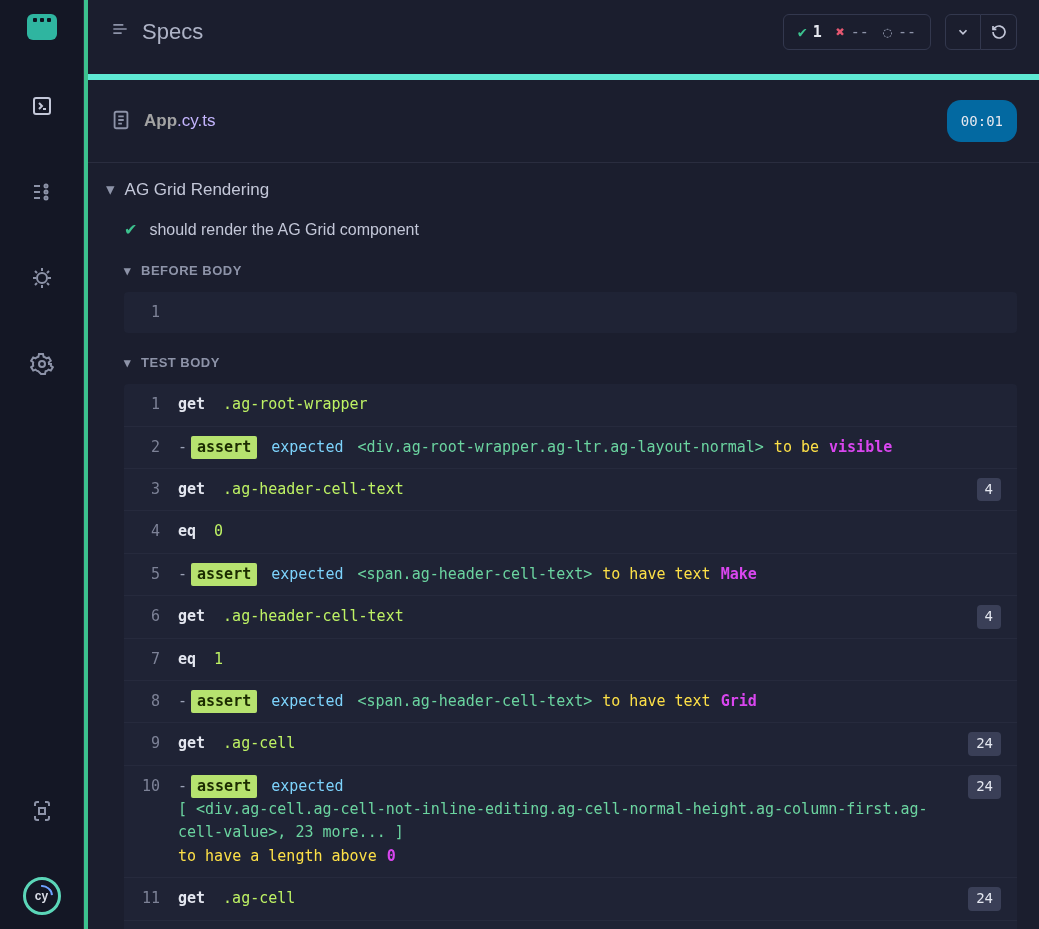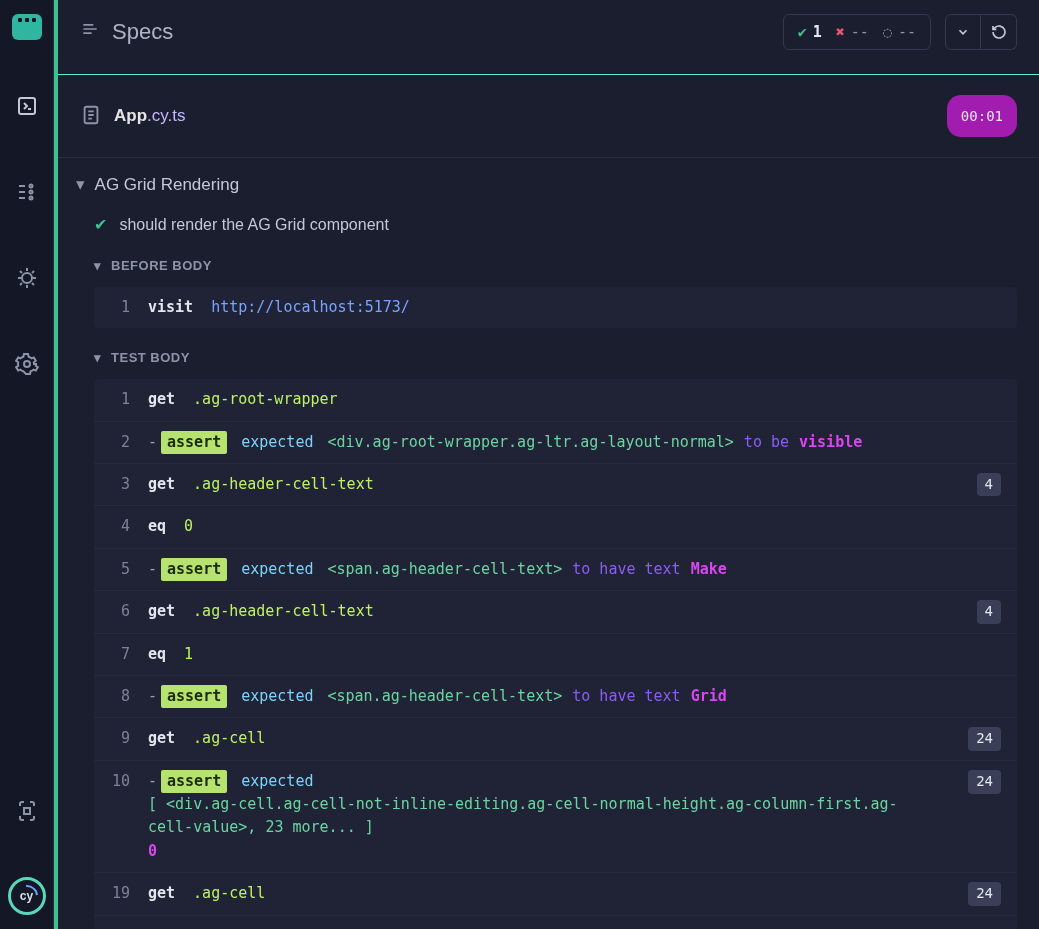--- a/index.html
+++ b/index.html
@@ -1,49 +1,49 @@
 <!DOCTYPE html>
 <html><head>
 <meta charset="utf-8">
 <style>
   * { box-sizing: border-box; margin: 0; padding: 0; }
   html, body { width: 1039px; height: 929px; background: #1b1e2e; color: #c3c7d8; font-family: "Segoe UI", Arial, sans-serif; font-size: 15px; overflow: hidden; }
 
   .app { display: flex; height: 100%; }
 
   
-  .sidebar { width: 54px; background: #141725; display: flex; flex-direction: column; align-items: center; padding: 14px 0; gap: 46px; border-right: 1px solid #2a2d3f; }
+  .sidebar { width: 84px; background: #141725; display: flex; flex-direction: column; align-items: center; padding: 14px 0; gap: 46px; border-right: 1px solid #2a2d3f; }
   .sidebar .spacer { flex: 1; }
   .sb-btn { width: 40px; height: 40px; border-radius: 8px; display: flex; align-items: center; justify-content: center; color: #8d93a8; }
   .sb-btn.active { color: #c3c7d8; }
   .sb-btn svg { width: 24px; height: 24px; }
   .logo-top { width: 30px; height: 26px; border-radius: 6px; background: #2fb5a0; position: relative; display:flex; align-items:flex-start; justify-content:center; padding-top:4px; gap:3px;}
   .logo-top span{width:4px;height:4px;background:#0e131f;border-radius:1px;display:block;}
   .cy-logo { width: 38px; height: 38px; border-radius: 50%; border: 3px solid #5bd6b8; position: relative; }
   .cy-logo::before { content:""; position:absolute; inset:5px; border-radius:50%; border:2px solid transparent; border-top-color:#6fa1ff; transform:rotate(40deg);}
   .cy-text{position:absolute;inset:0;display:flex;align-items:center;justify-content:center;font-size:12px;font-weight:600;color:#d9dce6;}
 
   
   .main { flex: 1; display: flex; flex-direction: column; border-left: 4px solid #3cc28e; }
 
-  .topbar { display:flex; align-items:center; padding: 14px 22px 24px 22px; border-bottom: 1px solid #5eead4; gap:14px;}
+  .topbar { display:flex; align-items:center; padding: 14px 22px 24px 22px; border-bottom: 6px solid #5eead4; gap:14px;}
   .specs-title{ font-size: 22px; color:#aeb3c6; font-weight:500; display:flex; align-items:center; gap:12px;}
   .specs-icon svg{width:20px;height:20px;}
   .top-spacer{flex:1;}
   .pill { border:1px solid #33384e; border-radius:6px; height:36px; display:flex; align-items:center; padding:0 14px; gap:14px; font-family: Menlo, Consolas, monospace; font-size:15px;}
   .stat{display:flex;align-items:center;gap:6px;}
   .green{color:#3cc28e;} .red{color:#e45770;} .gray{color:#8d93a8;} .bold{color:#e6e8ef;font-weight:600;}
   .iconbtn{width:36px;height:36px;border:1px solid #33384e;border-radius:6px;display:flex;align-items:center;justify-content:center;color:#c3c7d8;}
   .group{display:flex;gap:0;} .group .iconbtn:first-child{border-radius:6px 0 0 6px;} .group .iconbtn:last-child{border-radius:0 6px 6px 0;border-left:none;}
 
   
   .filebar{display:flex;align-items:center;padding:20px 22px;gap:12px;border-bottom:1px solid #2a2d3f;}
   .fileicon svg{width:22px;height:22px;color:#8d93a8;}
-  .filename{font-size:17px;} .filename .strong{color:#e5e5e5;font-weight:600;} .filename .ext{color:#c4b5fd;}
-  .timer{margin-left:auto;background:#a21caf;border-radius:14px;padding:13px 14px;font-family:Menlo,Consolas,monospace;color:#e6e8ef;font-size:14px;}
+  .filename{font-size:17px;} .filename .strong{color:#a3a3a3;font-weight:600;} .filename .ext{color:#c4b5fd;}
+  .timer{margin-left:auto;background:#0369a1;border-radius:14px;padding:13px 14px;font-family:Menlo,Consolas,monospace;color:#e6e8ef;font-size:14px;}
 
   
   .body{padding:6px 22px 0 8px;overflow:auto;flex:1;}
   .suite-row{display:flex;align-items:center;gap:10px;padding:10px 6px 14px 10px;color:#c3c7d8;font-size:17px;}
   .chev{color:#8d93a8;}
   .test-row{display:flex;align-items:center;gap:12px;padding:6px 6px 14px 28px;font-size:16px;color:#c3c7d8;}
   .check{color:#3cc28e;}
 
   .section-h{display:flex;align-items:center;gap:10px;padding:10px 6px 10px 28px;color:#8d93a8;font-size:13px;letter-spacing:.5px;font-weight:600;}
 
@@ -52,21 +52,21 @@
   .cmd + .cmd{border-top:1px solid #262a3d;}
   .ln{width:26px;text-align:right;color:#7d8297;flex-shrink:0;}
   .content{flex:1;display:flex;flex-wrap:wrap;gap:0;}
   .kw{color:#e3e6ef;font-weight:700;margin-right:18px;}
   .url{color:#7aa2ff;}
   .sel{color:#bef264;}
   .dash{color:#9aa0b5;margin-right:4px;}
   .assert-badge{background:#b6e26f;color:#1b2b00;font-weight:700;padding:0 6px;border-radius:2px;margin-right:14px;}
   .exp{color:#7dd3fc;margin-right:14px;}
   .subj{color:#6bd4a0;margin-right:10px;}
-  .pred{color:#8b5cf6;margin-right:10px;}
+  .pred{color:#fde047;margin-right:10px;}
   .val{color:#d946ef;font-weight:700;}
   .count-badge{background:#3a3f57;color:#e3e6ef;border-radius:4px;padding:1px 8px;font-size:14px;margin-left:auto;align-self:flex-start;}
 
   .wrap{max-width:800px;}
 </style>
 </head>
 <body>
 
 <div class="app">
 
@@ -179,24 +179,20 @@
         <span>should render the AG Grid component</span>
       </div>
 
       <div class="section-h">
         <span class="chev">▾</span>
         <span>BEFORE BODY</span>
       </div>
       <div class="cmd-block">
         <div class="cmd">
           <span class="ln">1</span>
-          <div class="content">
-            <span class="kw">visit</span>
-            <span class="url">http://localhost:5173/</span>
-          </div>
         </div>
       </div>
 
       <div class="section-h">
         <span class="chev">▾</span>
         <span>TEST BODY</span>
       </div>
       <div class="cmd-block">
 
         <div class="cmd">
@@ -286,27 +282,28 @@
           <span class="count-badge">24</span>
         </div>
 
         <div class="cmd">
           <span class="ln">10</span>
           <div class="content wrap">
               <span class="dash">-</span>
               <span class="assert-badge">assert</span>
               <span class="exp">expected</span>
               <span class="subj">[ &lt;div.ag-cell.ag-cell-not-inline-editing.ag-cell-normal-height.ag-column-first.ag-cell-value&gt;, 23 more... ]</span>
+              <span class="pred">to have a length above</span>
               <span class="val">0</span>
             </div>
           <span class="count-badge">24</span>
         </div>
 
         <div class="cmd">
-          <span class="ln">19</span>
+          <span class="ln">11</span>
           <div class="content">
               <span class="kw">get</span>
               <span class="sel">.ag-cell</span>
             </div>
           <span class="count-badge">24</span>
         </div>
 
         <div class="cmd">
           <span class="ln">12</span>
           <div class="content">

